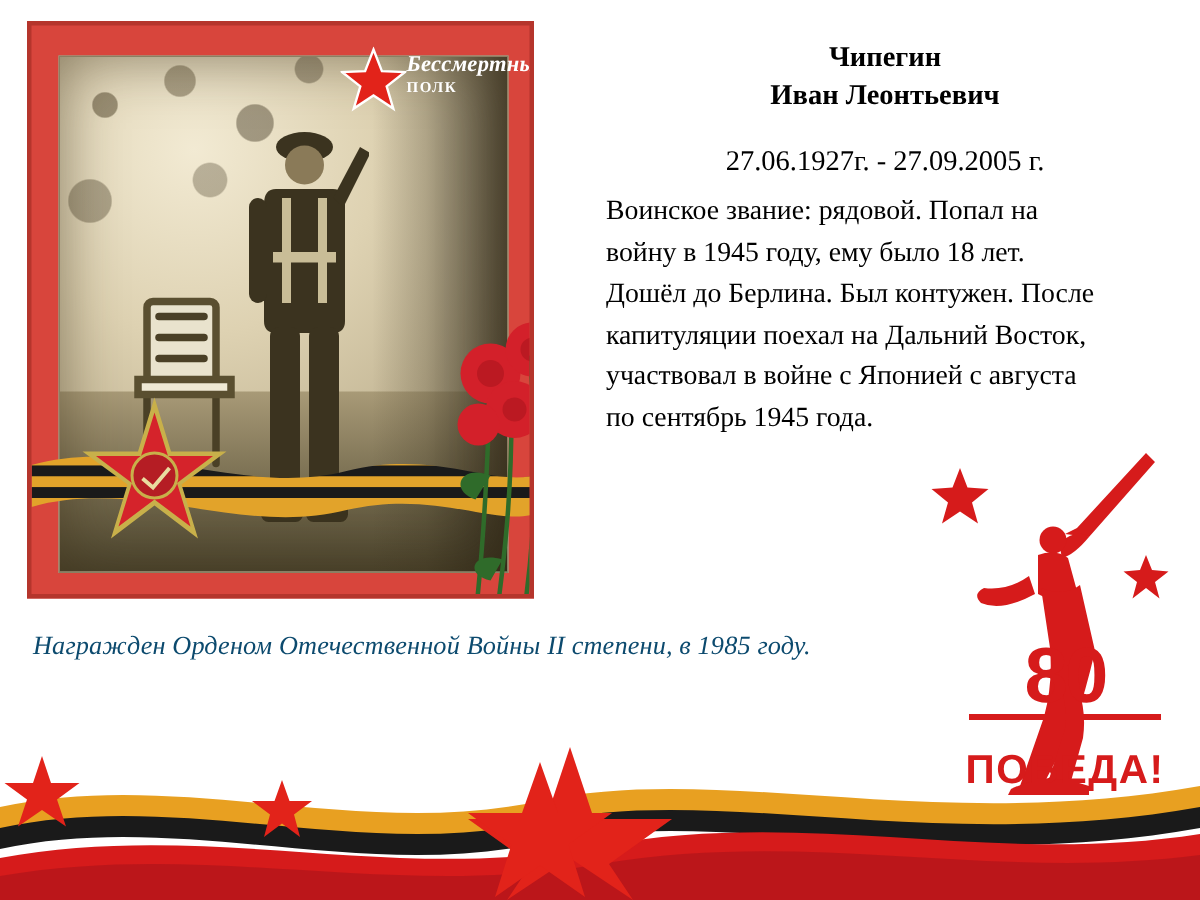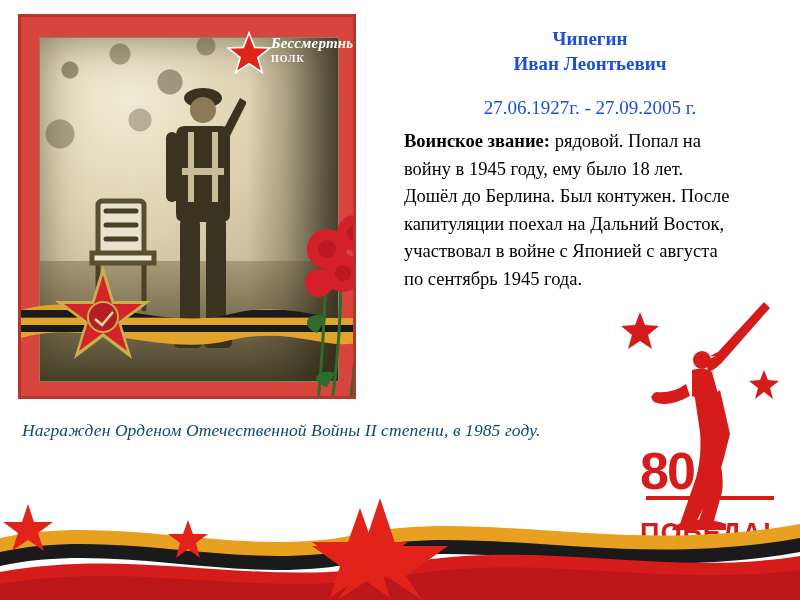--- a/index.html
+++ b/index.html
@@ -163,42 +163,42 @@
     height: 220px;
   }
 
   
   .name-block {
     position: absolute;
     left: 392px;
     top: 26px;
     width: 396px;
     text-align: center;
-    color: #1d4ed8;
+    color: #000000;
   }
   .name-line {
     font-size: 19px;
     font-weight: bold;
     line-height: 25px;
   }
   .dates-line {
     font-size: 19px;
     line-height: 27px;
     margin-top: 18px;
   }
   .bio {
     position: absolute;
     left: 404px;
     top: 128px;
     width: 330px;
     font-size: 18.5px;
     line-height: 27.5px;
     color: #000000;
   }
-  .bio b { font-weight: bold; }
+  .bio b { font-weight: normal; }
 
   
   .award-line {
     position: absolute;
     left: 22px;
     top: 420px;
     width: 756px;
     font-style: italic;
     font-size: 17.5px;
     color: #0c4a6e;
@@ -209,22 +209,23 @@
   .statue {
     position: absolute;
     right: 6px;
     top: 300px;
     width: 180px;
     height: 230px;
   }
   .pobeda {
     position: absolute;
     right: 20px;
-    top: 448px;
+    top: 428px;
     width: 140px;
+    text-align: center;
     color: #d61b1b;
   }
   .pobeda-80 {
     font-family: "Liberation Sans", sans-serif;
     font-weight: bold;
     font-size: 52px;
     line-height: 46px;
     letter-spacing: -2px;
     color: #d61b1b;
   }

